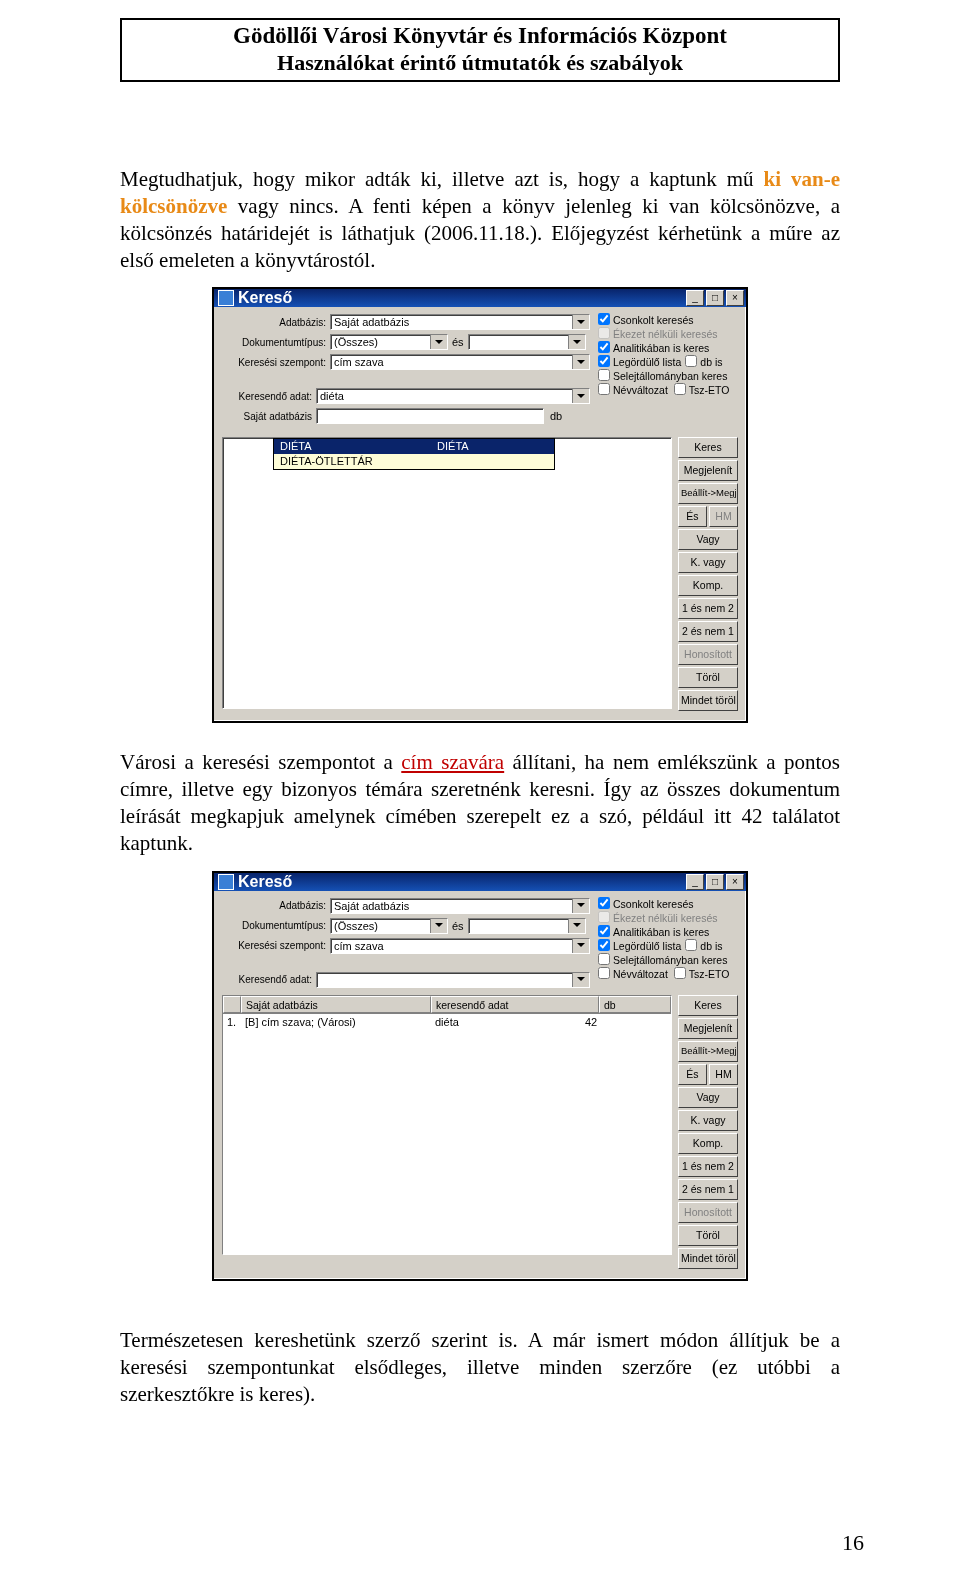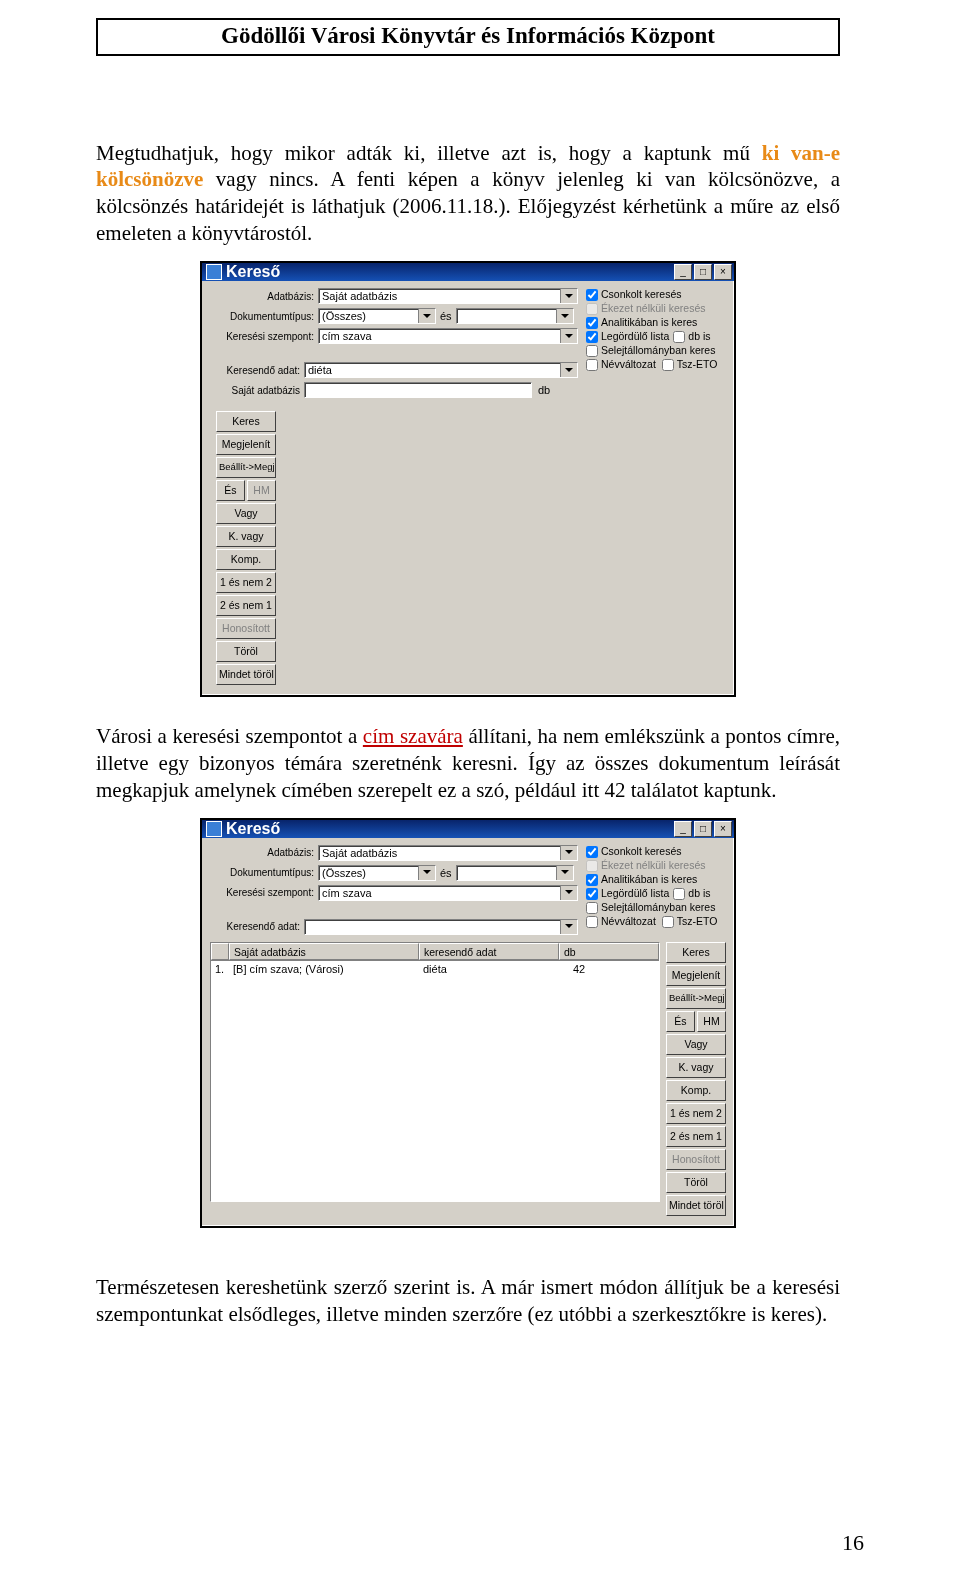--- a/index.html
+++ b/index.html
@@ -3,21 +3,21 @@
 <meta charset="utf-8">
 <style>
   @page { size: 960px 1578px; margin: 0; }
   html, body { margin:0; padding:0; }
   body {
     width:960px; height:1578px;
     font-family:"Times New Roman", Times, serif;
     font-size:21px; color:#000; background:#fff;
     -webkit-font-smoothing: antialiased;
   }
-  .page { padding: 18px 120px 0 96px; box-sizing:border-box; position:relative; height:100%; }
+  .page { padding: 18px 120px 0 96px; box-sizing:border-box; position:relative; height:100%;margin-left:24px; }
   .header-box { border:2px solid #000; text-align:center; font-weight:bold; padding:2px 6px 4px; line-height:1.2; }
   .header-box .h1 { font-size:23px; }
   .header-box .h2 { font-size:22px; }
   p { margin:0 0 4px; text-align:justify; line-height:1.28; }
   .orange { color:#e88a17; font-weight:bold; }
   .red-u { color:#c00000; text-decoration:underline; }
   .bold { font-weight:bold; }
   .spacer-84 { height:84px; }
   .spacer-20 { height:20px; }
 
@@ -45,21 +45,21 @@
   .leftform { flex:1; }
   .leftform .row { display:flex; align-items:center; margin-bottom:2px; height:18px;}
   .leftform label { display:inline-block; text-align:right; font-size:10px; margin-right:4px;}
   .leftform .w90  { width:90px;}
   .leftform .w104 { width:104px;}
   .field { background:#fff; border:1px solid #808080; border-right-color:#fff; border-bottom-color:#fff; box-shadow:inset 1px 1px 0 #404040; height:16px; font-size:11px; padding:0 3px; display:inline-flex; align-items:center; box-sizing:border-box; }
   .combo { position:relative; }
   .combo .arrow { position:absolute; right:0; top:0; width:16px; height:100%; background:#d4d0c8; border-left:1px solid #808080; display:flex; align-items:center; justify-content:center; }
   .combo .arrow::after { content:""; border:4px solid transparent; border-top-color:#000; margin-top:3px;}
   .rightchecks { width:140px; font-size:10.5px; line-height:14px; padding-left:6px;}
-  .chk { display:flex; align-items:flex-end; margin-bottom:0px; height:14px;}
+  .chk { display:flex; align-items:flex-start; margin-bottom:0px; height:14px;}
   .chk input { width:12px;height:12px; margin:0 3px 0 0;}
   .chk.dim { color:#808080;}
 
   .resultsrow { display:flex; margin-top:10px; }
   .bigpanel {
     flex:1;
     background:#fff;
     border:1px solid #808080; border-right-color:#fff; border-bottom-color:#fff;
     box-shadow:inset 1px 1px 0 #404040;
     height:270px;
@@ -89,20 +89,21 @@
 
   .page-number { position:absolute; bottom:22px; right:96px; font-size:22px; }
 </style>
 </head>
 <body>
 
 <div class="page">
 
   <div class="header-box">
     <div class="h1">Gödöllői Városi Könyvtár és Információs Központ</div>
+    <div class="h2">Használókat érintő útmutatók és szabályok</div>
   </div>
 
   <div class="spacer-84"></div>
 
   <p>
     <span>Megtudhatjuk, hogy mikor adták ki, illetve azt is, hogy a kaptunk mű </span><span class="orange">ki van-e kölcsönözve</span><span> vagy nincs. A fenti képen a könyv jelenleg ki van kölcsönözve, a kölcsönzés határidejét is láthatjuk (2006.11.18.). Előjegyzést kérhetünk a műre az első emeleten a könyvtárostól.</span>
   </p>
 
   <div class="win" style="width:532px;">
     <div class="titlebar">
@@ -179,20 +180,30 @@
           <div class="chk">
               <input type="checkbox" style="">
               <span>Névváltozat</span>
               <input type="checkbox" style="margin-left: 6px;">
               <span>Tsz-ETO</span>
             </div>
         </div>
       </div>
 
       <div class="resultsrow">
+        <div class="bigpanel">
+          <div class="dropdown">
+            <div class="opt sel">
+              <span>DIÉTA</span>
+              <span style="display:inline-block;width:120px;"></span>
+              <span>DIÉTA</span>
+            </div>
+            <div class="opt">DIÉTA-ÖTLETTÁR</div>
+          </div>
+        </div>
         <div class="rightbuttons">
           <div class="rb">Keres</div>
           <div class="rb">Megjelenít</div>
           <div class="rb" style="font-size:9.5px;">Beállít-&gt;Megjelenít</div>
           <div class="split">
               <div class="rb">És</div>
               <div class="rb dim">HM</div>
             </div>
           <div class="rb">Vagy</div>
           <div class="rb">K. vagy</div>
@@ -285,21 +296,21 @@
               <span>Tsz-ETO</span>
             </div>
         </div>
       </div>
 
       <div class="resultsrow" style="margin-top:4px;">
         <div class="bigpanel" style="height:258px; background:#d4d0c8; padding:0;">
           <div class="tablehead-row">
             <div class="th" style="width:18px;"></div>
             <div class="th" style="width:190px;">Saját adatbázis</div>
-            <div class="th" style="width:140px;">keresendő adat</div>
+            <div class="th" style="width:168px;">keresendő adat</div>
             <div class="th" style="flex:1;">db</div>
           </div>
           <div style="background:#fff; height:240px;">
             <div class="datarow">
               <div class="td" style="width:18px;">1.</div>
               <div class="td" style="width:190px;">[B] cím szava; (Városi)</div>
               <div class="td" style="width:150px;">diéta</div>
               <div class="td" style="flex:1;">42</div>
             </div>
           </div>

